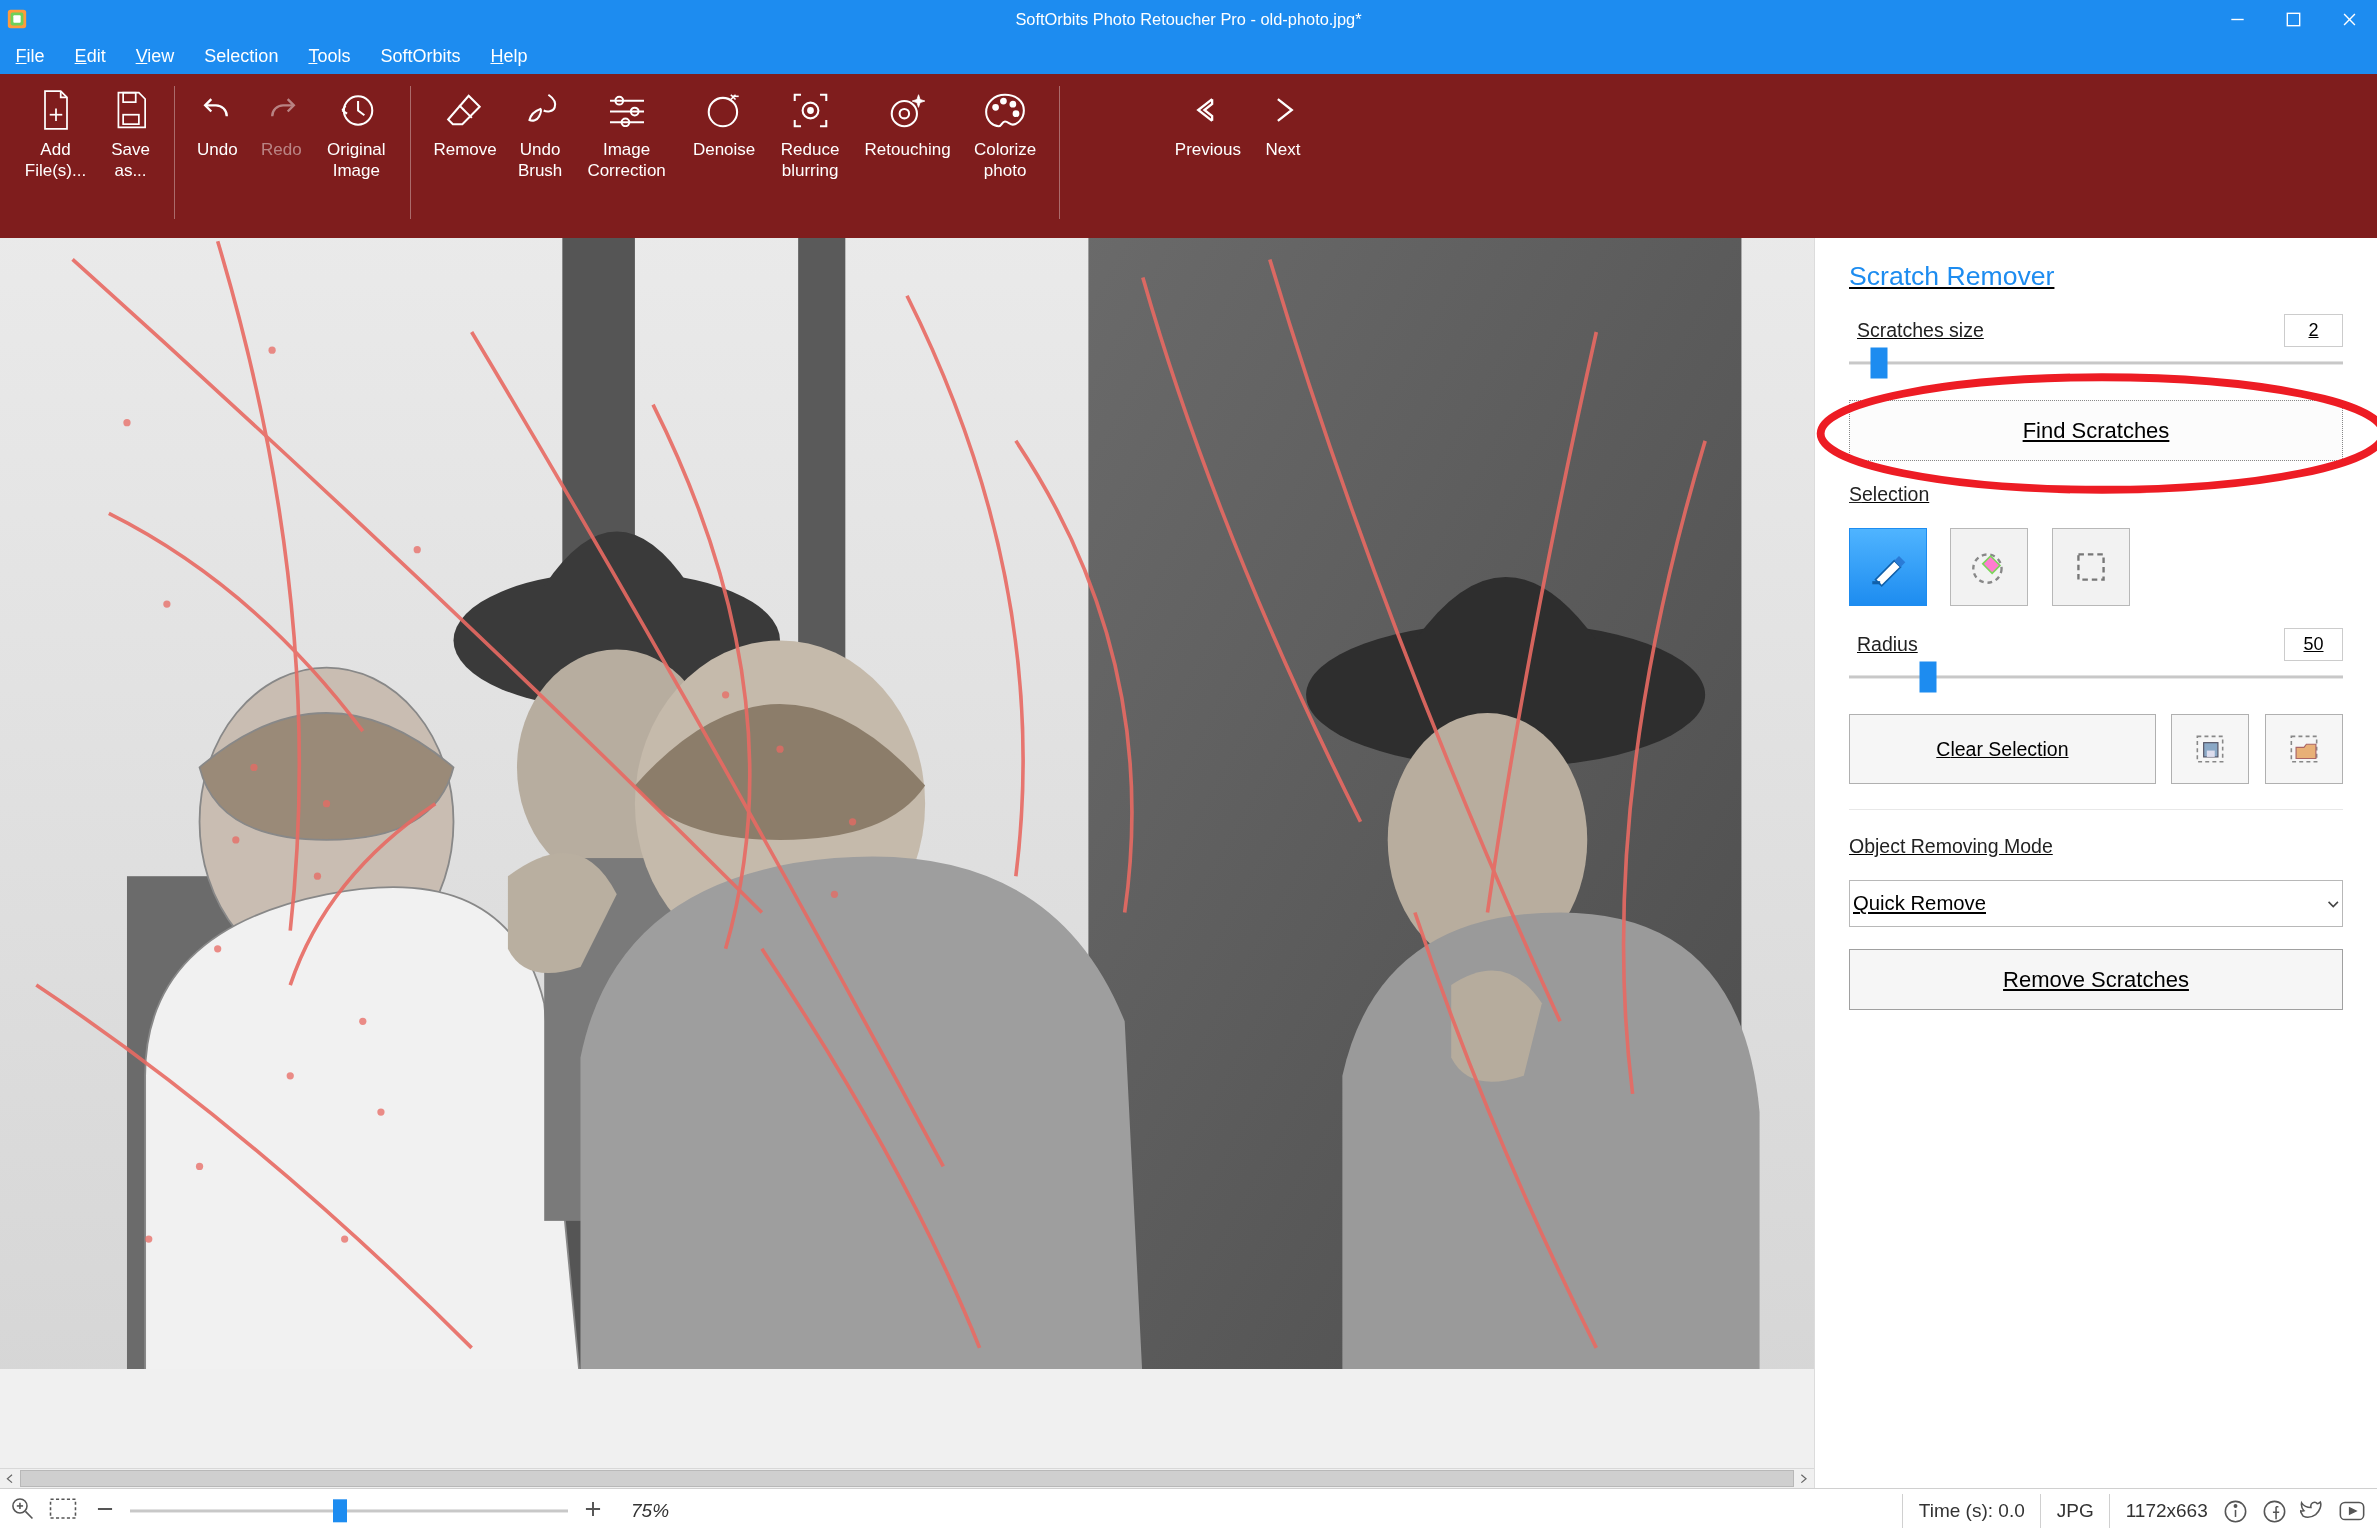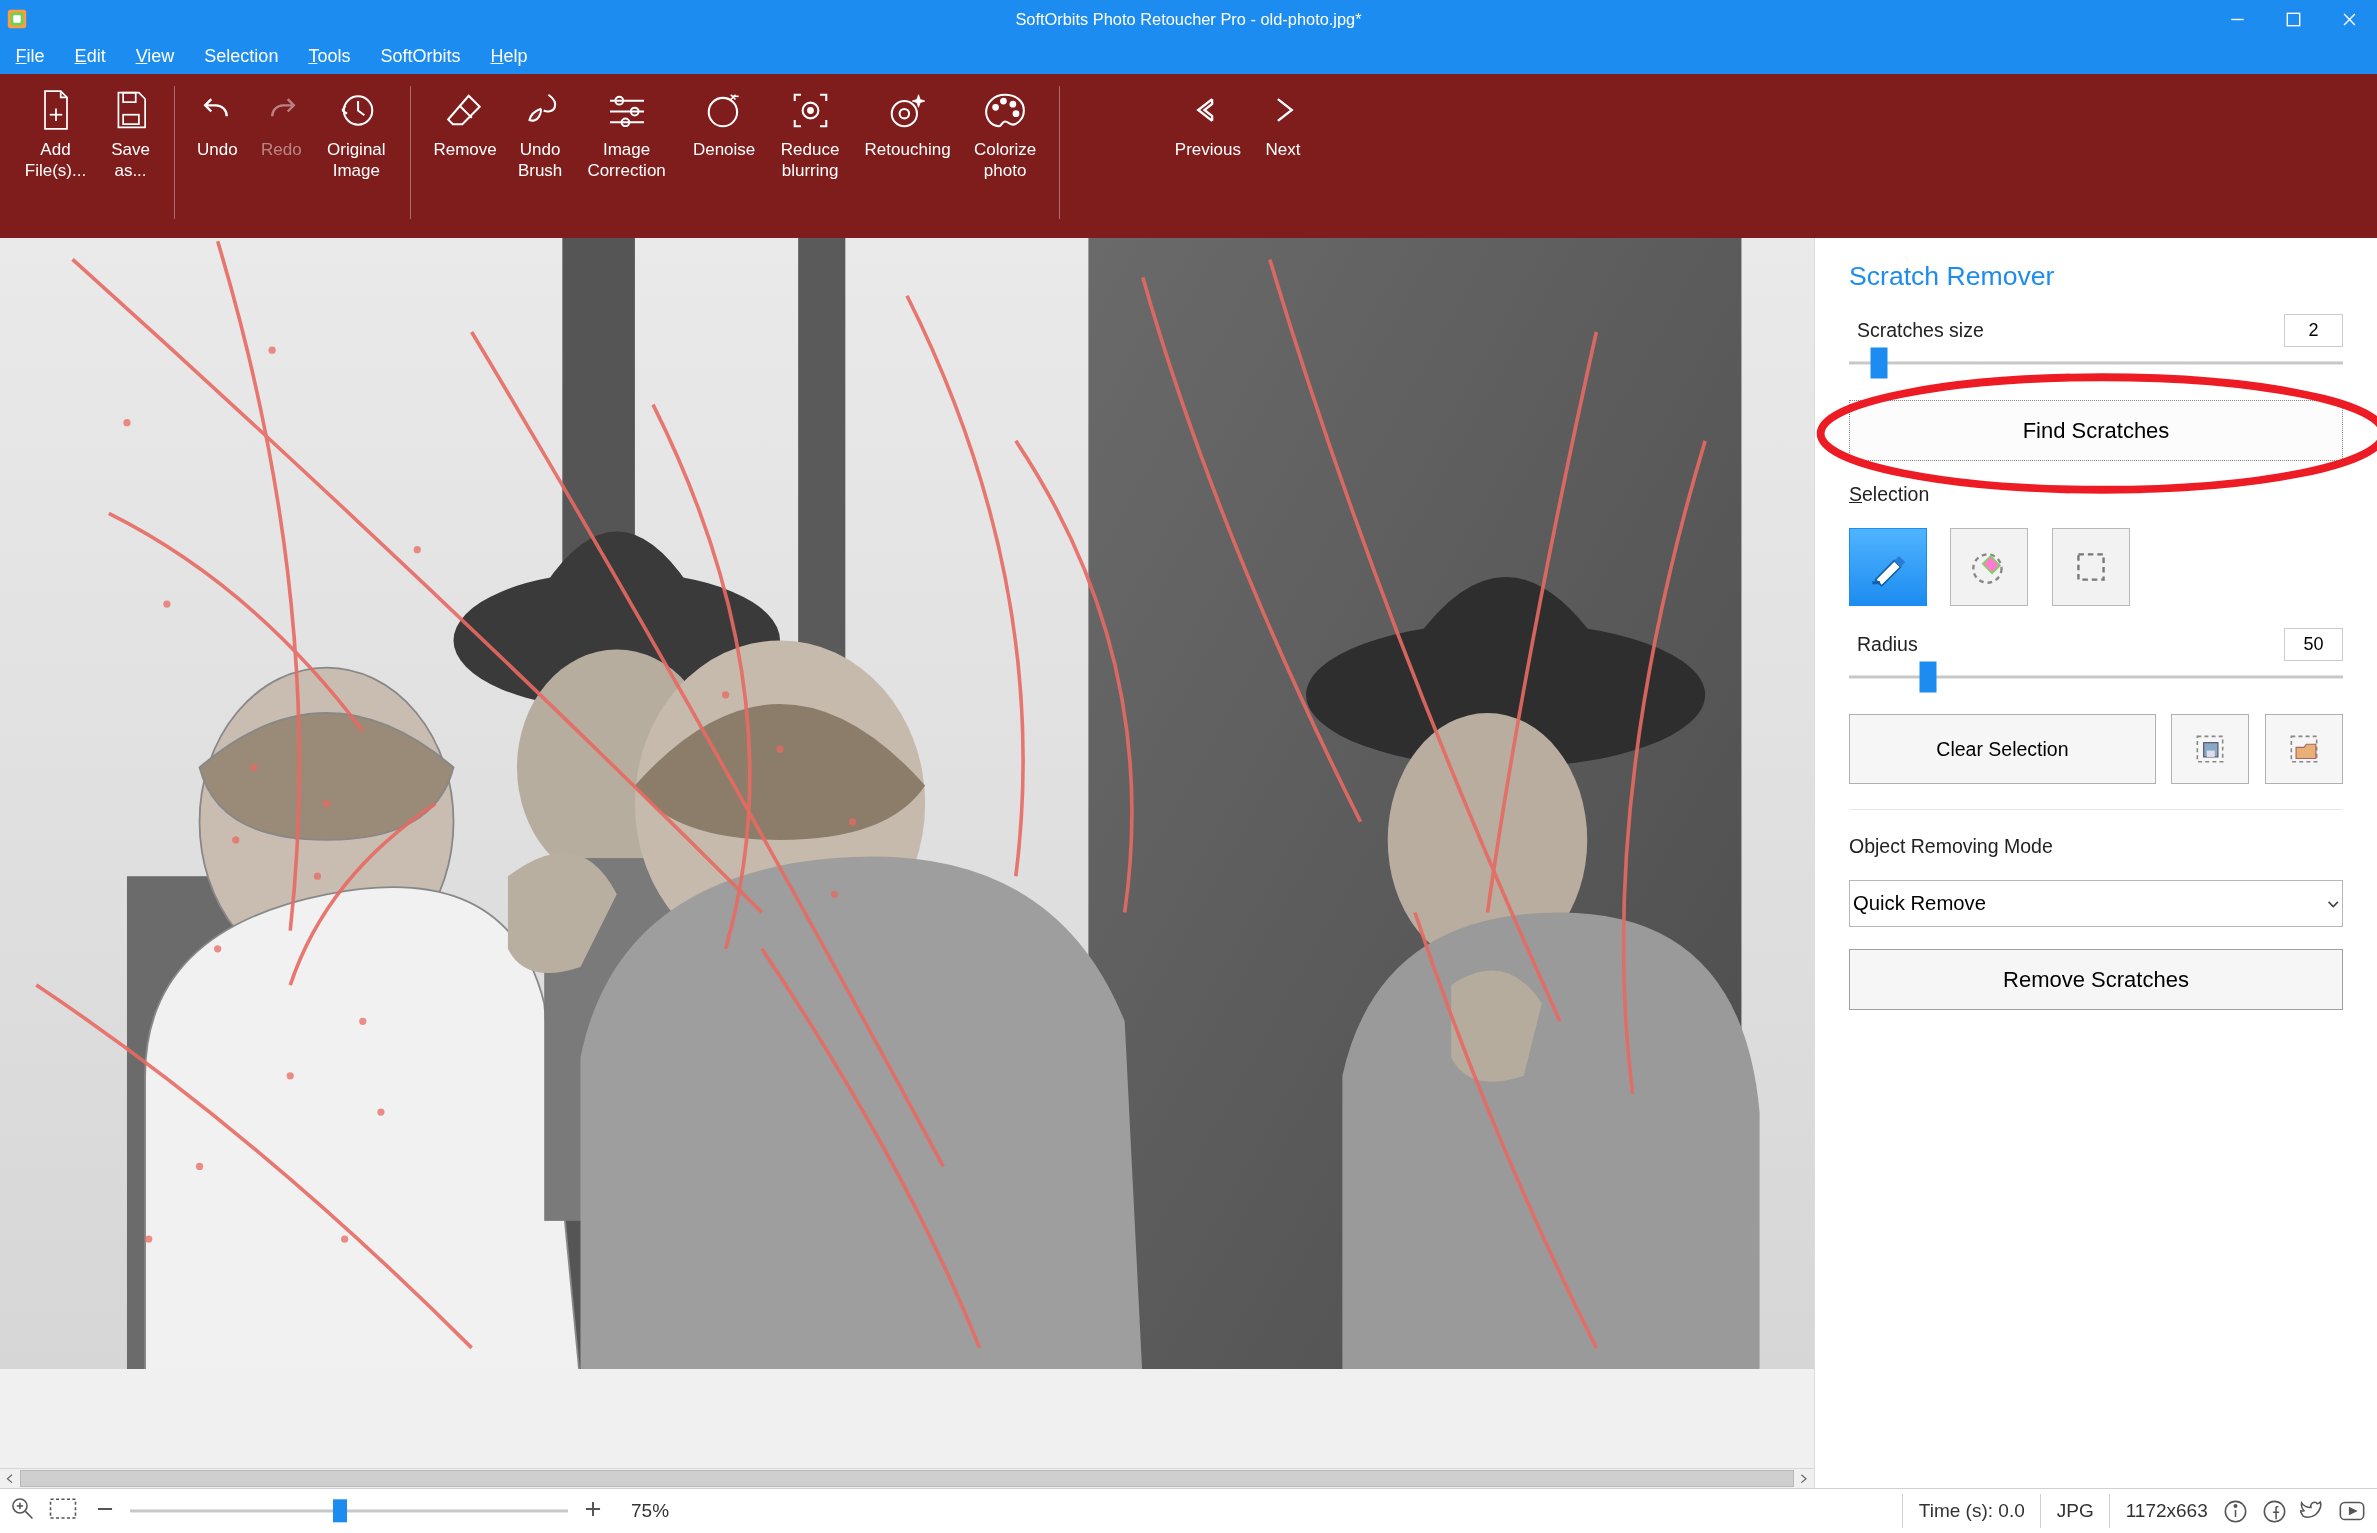--- a/index.html
+++ b/index.html
@@ -35,21 +35,21 @@
   .canvas-wrap { flex: 1; background: #f0f0f0; display: flex; flex-direction: column; min-width: 0; }
   .canvas { flex: 1; background: #f0f0f0; position: relative; overflow: hidden; }
   .photo { position: absolute; left: 0; top: 0; right: 0; height: 92%; }
   .photo svg { width: 100%; height: 100%; display: block; }
   .canvas-scrollbar { height: 20.3px; background: #f0f0f0; display: flex; align-items: center; border-top: 0.8px solid #d8d8d8; }
   .canvas-scrollbar .arrow { width: 20.3px; height: 20.3px; display:flex; align-items:center; justify-content:center; cursor:pointer; }
   .canvas-scrollbar .track { flex:1; height: 20.3px; position:relative; }
   .canvas-scrollbar .thumb { position:absolute; left:0; top:1.6px; height:17px; width:100%; background:#cfcfcf; border:0.8px solid #b8b8b8; }
 
   
-  .panel { width: 563px; border-left: 0.8px solid #dcdcdc; padding: 23.4px 34px 15.6px 34px; display: flex; flex-direction: column; gap: 22px; overflow-y:auto; }
+  .panel { width: 563px; border-left: 0.8px solid #dcdcdc; padding: 23.4px 34px 15.6px 34px; display: flex; flex-direction: column; gap: 22px; overflow-y:auto;text-decoration:underline; }
   .panel-title { color: #1d8cf0; font-size: 26.6px; font-weight: 400; }
   .row { display: flex; align-items: center; justify-content: space-between; margin-left: 8px; }
   .row .label { font-size: 19.5px; color: #222; }
   .num-box { width: 59px; height: 33px; border: 0.8px solid #ccc; font-size: 18px; display:flex; align-items:center; justify-content:center; }
   .slider { position: relative; height: 31px; }
   .slider .track { position:absolute; left:0; right:0; top:50%; height:3.1px; background:#c8c8c8; transform:translateY(-50%); }
   .slider .thumb { position:absolute; top:50%; width:17px; height:31px; background:#1d8cf0; transform:translate(-50%,-50%); }
   .big-btn { width: 100%; height: 61px; border: 0.8px solid #a0a0a0; background: #f6f6f6; font-size: 22px; cursor: pointer; display:flex; align-items:center; justify-content:center; }
   .big-btn.dotted { border: 1.6px dotted #888; background: #fcfcfc; }
   .annot-ellipse { position: relative; }
@@ -61,21 +61,21 @@
   .tool-box.active { background: linear-gradient(#4fb4ff,#1d8cf0); border-color:#1d8cf0; }
   .btn-row { display:flex; gap: 15.6px; align-items:center; }
   .small-btn { height: 70px; border: 0.8px solid #b0b0b0; background: #f6f6f6; cursor:pointer; display:flex; align-items:center; justify-content:center; }
   .small-btn.wide { flex:1; font-size: 19.5px; }
   .small-btn.icon { width: 78px; }
   .dropdown { width:100%; height: 47px; border:0.8px solid #b8b8b8; display:flex; align-items:center; justify-content:space-between; padding:0 3px; font-size:20.3px; cursor:pointer; }
   .hr { height:0.8px; background:#e8e8e8; margin: 3.1px 0; }
 
   
   .statusbar { height: 45px; border-top: 0.8px solid #d0d0d0; display:flex; align-items:center; padding: 0 9.4px; font-size: 19px; color:#333; background:#fff; }
-  .statusbar .zoom-ctrl { display:flex; align-items:center; gap: 7.8px; }
+  .statusbar .zoom-ctrl { display:flex; align-items:center; gap: 7.8px; font-style: italic; }
   .statusbar .zoom-slider { width: 438px; position:relative; height:23.4px; margin: 0 6.3px; }
   .statusbar .zoom-slider .ztrack { position:absolute; left:0; right:0; top:50%; height:3.1px; background:#c8c8c8; transform:translateY(-50%); }
   .statusbar .zoom-slider .zthumb { position:absolute; top:50%; width:14px; height:23.4px; background:#1d8cf0; transform:translate(-50%,-50%); }
   .statusbar .sep { width:0.8px; height: 34px; background:#d0d0d0; margin: 0 15.6px; }
   .statusbar .spacer { flex:1; }
   .social { display:flex; gap: 7.8px; align-items:center; margin-left: 12.5px; }
   .social .sicon { width:31px; height:31px; display:flex; align-items:center; justify-content:center; cursor:pointer; }
 </style>
 </head>
 <body>

